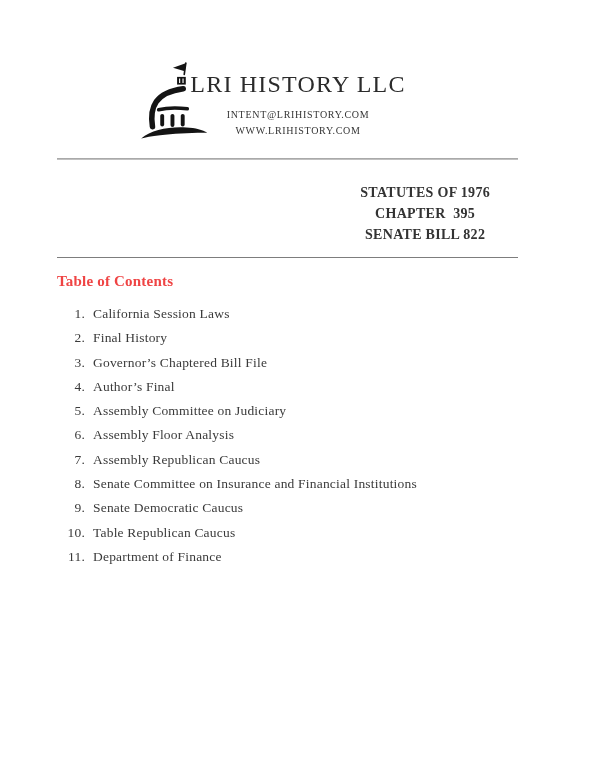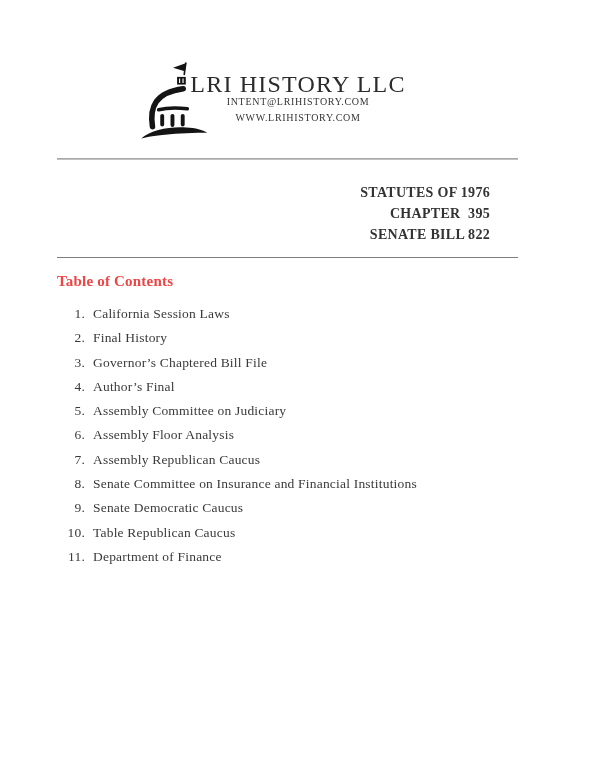--- a/index.html
+++ b/index.html
@@ -37,21 +37,21 @@
     line-height: 20px;
     letter-spacing: 1.2px;
     color: #2b2b2b;
   }
   .contact-line {
     font-size: 10px;
     line-height: 16px;
     letter-spacing: 0.7px;
     color: #353535;
   }
-  .contact-line.first { margin-top: 0; }
+  .contact-line.first { margin-top: 13px; }
 
   
   .rule-top {
     position: absolute;
     left: 57px;
     top: 158px;
     width: 461px;
     height: 2px;
     background: linear-gradient(#9e9e9e, #cccccc);
   }
@@ -69,21 +69,21 @@
     position: absolute;
     top: 182px;
     right: 110px;
     text-align: right;
     font-weight: bold;
     font-size: 14px;
     line-height: 21px;
     letter-spacing: 0.3px;
     color: #333333;
   }
-  .ref-line { white-space: pre; }
+  .ref-line { white-space: pre; text-align: center; }
 
   
   .toc-heading {
     position: absolute;
     left: 57px;
     top: 273px;
     font-weight: bold;
     font-size: 15px;
     letter-spacing: 0.2px;
     color: #ef4444;

